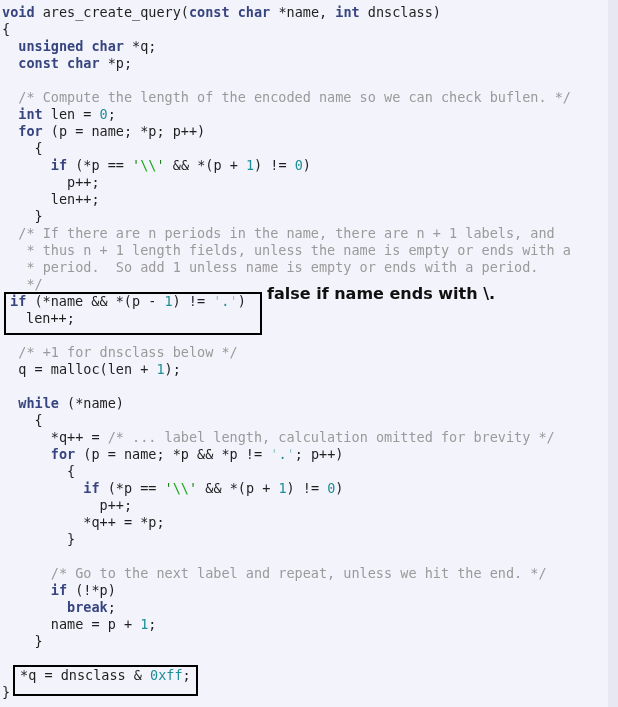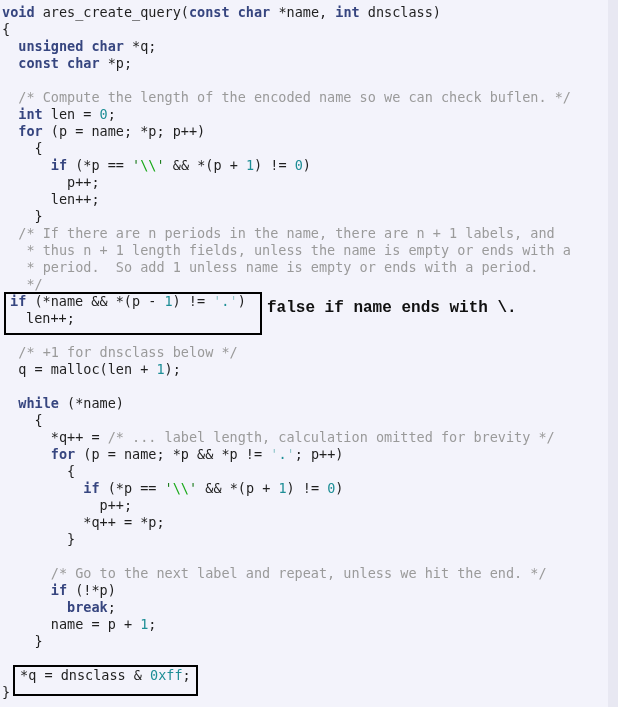--- a/index.html
+++ b/index.html
@@ -29,21 +29,21 @@
   }
   .hbox.b1{left:4px;top:292px;width:254px;height:39px;}
   .hbox.b2{left:13px;top:665px;width:181px;height:27px;}
   .note{
     position:absolute;
     font-family:"DejaVu Sans",sans-serif;
     font-size:16px;line-height:20px;
     font-weight:600;color:#101010;
     white-space:pre;
   }
-  .note.n1{left:267px;top:298px;font-family:Liberation Mono, monospace;}
+  .note.n1{left:267px;top:284px;}
   .note.n2{left:204px;top:669px;}
 </style>
 </head>
 <body>
 
 <div class="screen">
 
   <pre class="code" id="code"><div class="ln"><span class="tk tk-kw" style="color: rgb(54, 69, 127);">void</span><span class="tk tk-p" style="color: rgb(31, 31, 31);"> ares_create_query(</span><span class="tk tk-kw" style="color: rgb(54, 69, 127);">const</span><span class="tk tk-p" style="color: rgb(31, 31, 31);"> </span><span class="tk tk-kw" style="color: rgb(54, 69, 127);">char</span><span class="tk tk-p" style="color: rgb(31, 31, 31);"> *name, </span><span class="tk tk-kw" style="color: rgb(54, 69, 127);">int</span><span class="tk tk-p" style="color: rgb(31, 31, 31);"> dnsclass)</span></div><div class="ln"><span class="tk tk-p" style="color: rgb(31, 31, 31);">{</span></div><div class="ln"><span class="tk tk-p" style="color: rgb(31, 31, 31);">  </span><span class="tk tk-kw" style="color: rgb(54, 69, 127);">unsigned</span><span class="tk tk-p" style="color: rgb(31, 31, 31);"> </span><span class="tk tk-kw" style="color: rgb(54, 69, 127);">char</span><span class="tk tk-p" style="color: rgb(31, 31, 31);"> *q;</span></div><div class="ln"><span class="tk tk-p" style="color: rgb(31, 31, 31);">  </span><span class="tk tk-kw" style="color: rgb(54, 69, 127);">const</span><span class="tk tk-p" style="color: rgb(31, 31, 31);"> </span><span class="tk tk-kw" style="color: rgb(54, 69, 127);">char</span><span class="tk tk-p" style="color: rgb(31, 31, 31);"> *p;</span></div><div class="ln"></div><div class="ln"><span class="tk tk-com" style="color: rgb(154, 154, 154);">  /* Compute the length of the encoded name so we can check buflen. */</span></div><div class="ln"><span class="tk tk-p" style="color: rgb(31, 31, 31);">  </span><span class="tk tk-kw" style="color: rgb(54, 69, 127);">int</span><span class="tk tk-p" style="color: rgb(31, 31, 31);"> len = </span><span class="tk tk-num" style="color: rgb(29, 142, 150);">0</span><span class="tk tk-p" style="color: rgb(31, 31, 31);">;</span></div><div class="ln"><span class="tk tk-p" style="color: rgb(31, 31, 31);">  </span><span class="tk tk-kw" style="color: rgb(54, 69, 127);">for</span><span class="tk tk-p" style="color: rgb(31, 31, 31);"> (p = name; *p; p++)</span></div><div class="ln"><span class="tk tk-p" style="color: rgb(31, 31, 31);">    {</span></div><div class="ln"><span class="tk tk-p" style="color: rgb(31, 31, 31);">      </span><span class="tk tk-kw" style="color: rgb(54, 69, 127);">if</span><span class="tk tk-p" style="color: rgb(31, 31, 31);"> (*p == </span><span class="tk tk-strq" style="color: rgb(31, 125, 31);">'</span><span class="tk tk-str" style="color: rgb(24, 168, 24);">\\</span><span class="tk tk-strq" style="color: rgb(31, 125, 31);">'</span><span class="tk tk-p" style="color: rgb(31, 31, 31);"> &amp;&amp; *(p + </span><span class="tk tk-num" style="color: rgb(29, 142, 150);">1</span><span class="tk tk-p" style="color: rgb(31, 31, 31);">) != </span><span class="tk tk-num" style="color: rgb(29, 142, 150);">0</span><span class="tk tk-p" style="color: rgb(31, 31, 31);">)</span></div><div class="ln"><span class="tk tk-p" style="color: rgb(31, 31, 31);">        p++;</span></div><div class="ln"><span class="tk tk-p" style="color: rgb(31, 31, 31);">      len++;</span></div><div class="ln"><span class="tk tk-p" style="color: rgb(31, 31, 31);">    }</span></div><div class="ln"><span class="tk tk-com" style="color: rgb(154, 154, 154);">  /* If there are n periods in the name, there are n + 1 labels, and</span></div><div class="ln"><span class="tk tk-com" style="color: rgb(154, 154, 154);">   * thus n + 1 length fields, unless the name is empty or ends with a</span></div><div class="ln"><span class="tk tk-com" style="color: rgb(154, 154, 154);">   * period.  So add 1 unless name is empty or ends with a period.</span></div><div class="ln"><span class="tk tk-com" style="color: rgb(154, 154, 154);">   */</span></div><div class="ln"><span class="tk tk-kw" style="color: rgb(54, 69, 127);">if</span><span class="tk tk-p" style="color: rgb(31, 31, 31);"> (*name &amp;&amp; *(p - </span><span class="tk tk-num" style="color: rgb(29, 142, 150);">1</span><span class="tk tk-p" style="color: rgb(31, 31, 31);">) != </span><span class="tk tk-chrq" style="color: rgb(147, 199, 203);">'</span><span class="tk tk-chr" style="color: rgb(29, 142, 150);">.</span><span class="tk tk-chrq" style="color: rgb(147, 199, 203);">'</span><span class="tk tk-p" style="color: rgb(31, 31, 31);">)</span></div><div class="ln"><span class="tk tk-p" style="color: rgb(31, 31, 31);">len++;</span></div><div class="ln"></div><div class="ln"><span class="tk tk-com" style="color: rgb(154, 154, 154);">  /* +1 for dnsclass below */</span></div><div class="ln"><span class="tk tk-p" style="color: rgb(31, 31, 31);">  q = malloc(len + </span><span class="tk tk-num" style="color: rgb(29, 142, 150);">1</span><span class="tk tk-p" style="color: rgb(31, 31, 31);">);</span></div><div class="ln"></div><div class="ln"><span class="tk tk-p" style="color: rgb(31, 31, 31);">  </span><span class="tk tk-kw" style="color: rgb(54, 69, 127);">while</span><span class="tk tk-p" style="color: rgb(31, 31, 31);"> (*name)</span></div><div class="ln"><span class="tk tk-p" style="color: rgb(31, 31, 31);">    {</span></div><div class="ln"><span class="tk tk-p" style="color: rgb(31, 31, 31);">      *q++ = </span><span class="tk tk-com" style="color: rgb(154, 154, 154);">/* ... label length, calculation omitted for brevity */</span></div><div class="ln"><span class="tk tk-p" style="color: rgb(31, 31, 31);">      </span><span class="tk tk-kw" style="color: rgb(54, 69, 127);">for</span><span class="tk tk-p" style="color: rgb(31, 31, 31);"> (p = name; *p &amp;&amp; *p != </span><span class="tk tk-chrq" style="color: rgb(147, 199, 203);">'</span><span class="tk tk-chr" style="color: rgb(29, 142, 150);">.</span><span class="tk tk-chrq" style="color: rgb(147, 199, 203);">'</span><span class="tk tk-p" style="color: rgb(31, 31, 31);">; p++)</span></div><div class="ln"><span class="tk tk-p" style="color: rgb(31, 31, 31);">        {</span></div><div class="ln"><span class="tk tk-p" style="color: rgb(31, 31, 31);">          </span><span class="tk tk-kw" style="color: rgb(54, 69, 127);">if</span><span class="tk tk-p" style="color: rgb(31, 31, 31);"> (*p == </span><span class="tk tk-strq" style="color: rgb(31, 125, 31);">'</span><span class="tk tk-str" style="color: rgb(24, 168, 24);">\\</span><span class="tk tk-strq" style="color: rgb(31, 125, 31);">'</span><span class="tk tk-p" style="color: rgb(31, 31, 31);"> &amp;&amp; *(p + </span><span class="tk tk-num" style="color: rgb(29, 142, 150);">1</span><span class="tk tk-p" style="color: rgb(31, 31, 31);">) != </span><span class="tk tk-num" style="color: rgb(29, 142, 150);">0</span><span class="tk tk-p" style="color: rgb(31, 31, 31);">)</span></div><div class="ln"><span class="tk tk-p" style="color: rgb(31, 31, 31);">            p++;</span></div><div class="ln"><span class="tk tk-p" style="color: rgb(31, 31, 31);">          *q++ = *p;</span></div><div class="ln"><span class="tk tk-p" style="color: rgb(31, 31, 31);">        }</span></div><div class="ln"></div><div class="ln"><span class="tk tk-com" style="color: rgb(154, 154, 154);">      /* Go to the next label and repeat, unless we hit the end. */</span></div><div class="ln"><span class="tk tk-p" style="color: rgb(31, 31, 31);">      </span><span class="tk tk-kw" style="color: rgb(54, 69, 127);">if</span><span class="tk tk-p" style="color: rgb(31, 31, 31);"> (!*p)</span></div><div class="ln"><span class="tk tk-p" style="color: rgb(31, 31, 31);">        </span><span class="tk tk-kw" style="color: rgb(54, 69, 127);">break</span><span class="tk tk-p" style="color: rgb(31, 31, 31);">;</span></div><div class="ln"><span class="tk tk-p" style="color: rgb(31, 31, 31);">      name = p + </span><span class="tk tk-num" style="color: rgb(29, 142, 150);">1</span><span class="tk tk-p" style="color: rgb(31, 31, 31);">;</span></div><div class="ln"><span class="tk tk-p" style="color: rgb(31, 31, 31);">    }</span></div><div class="ln"></div><div class="ln"><span class="tk tk-p" style="color: rgb(31, 31, 31);">*q = dnsclass &amp; </span><span class="tk tk-num" style="color: rgb(29, 142, 150);">0xff</span><span class="tk tk-p" style="color: rgb(31, 31, 31);">;</span></div><div class="ln"><span class="tk tk-p" style="color: rgb(31, 31, 31);">}</span></div></pre>
 
   <div class="hbox b1"></div>

